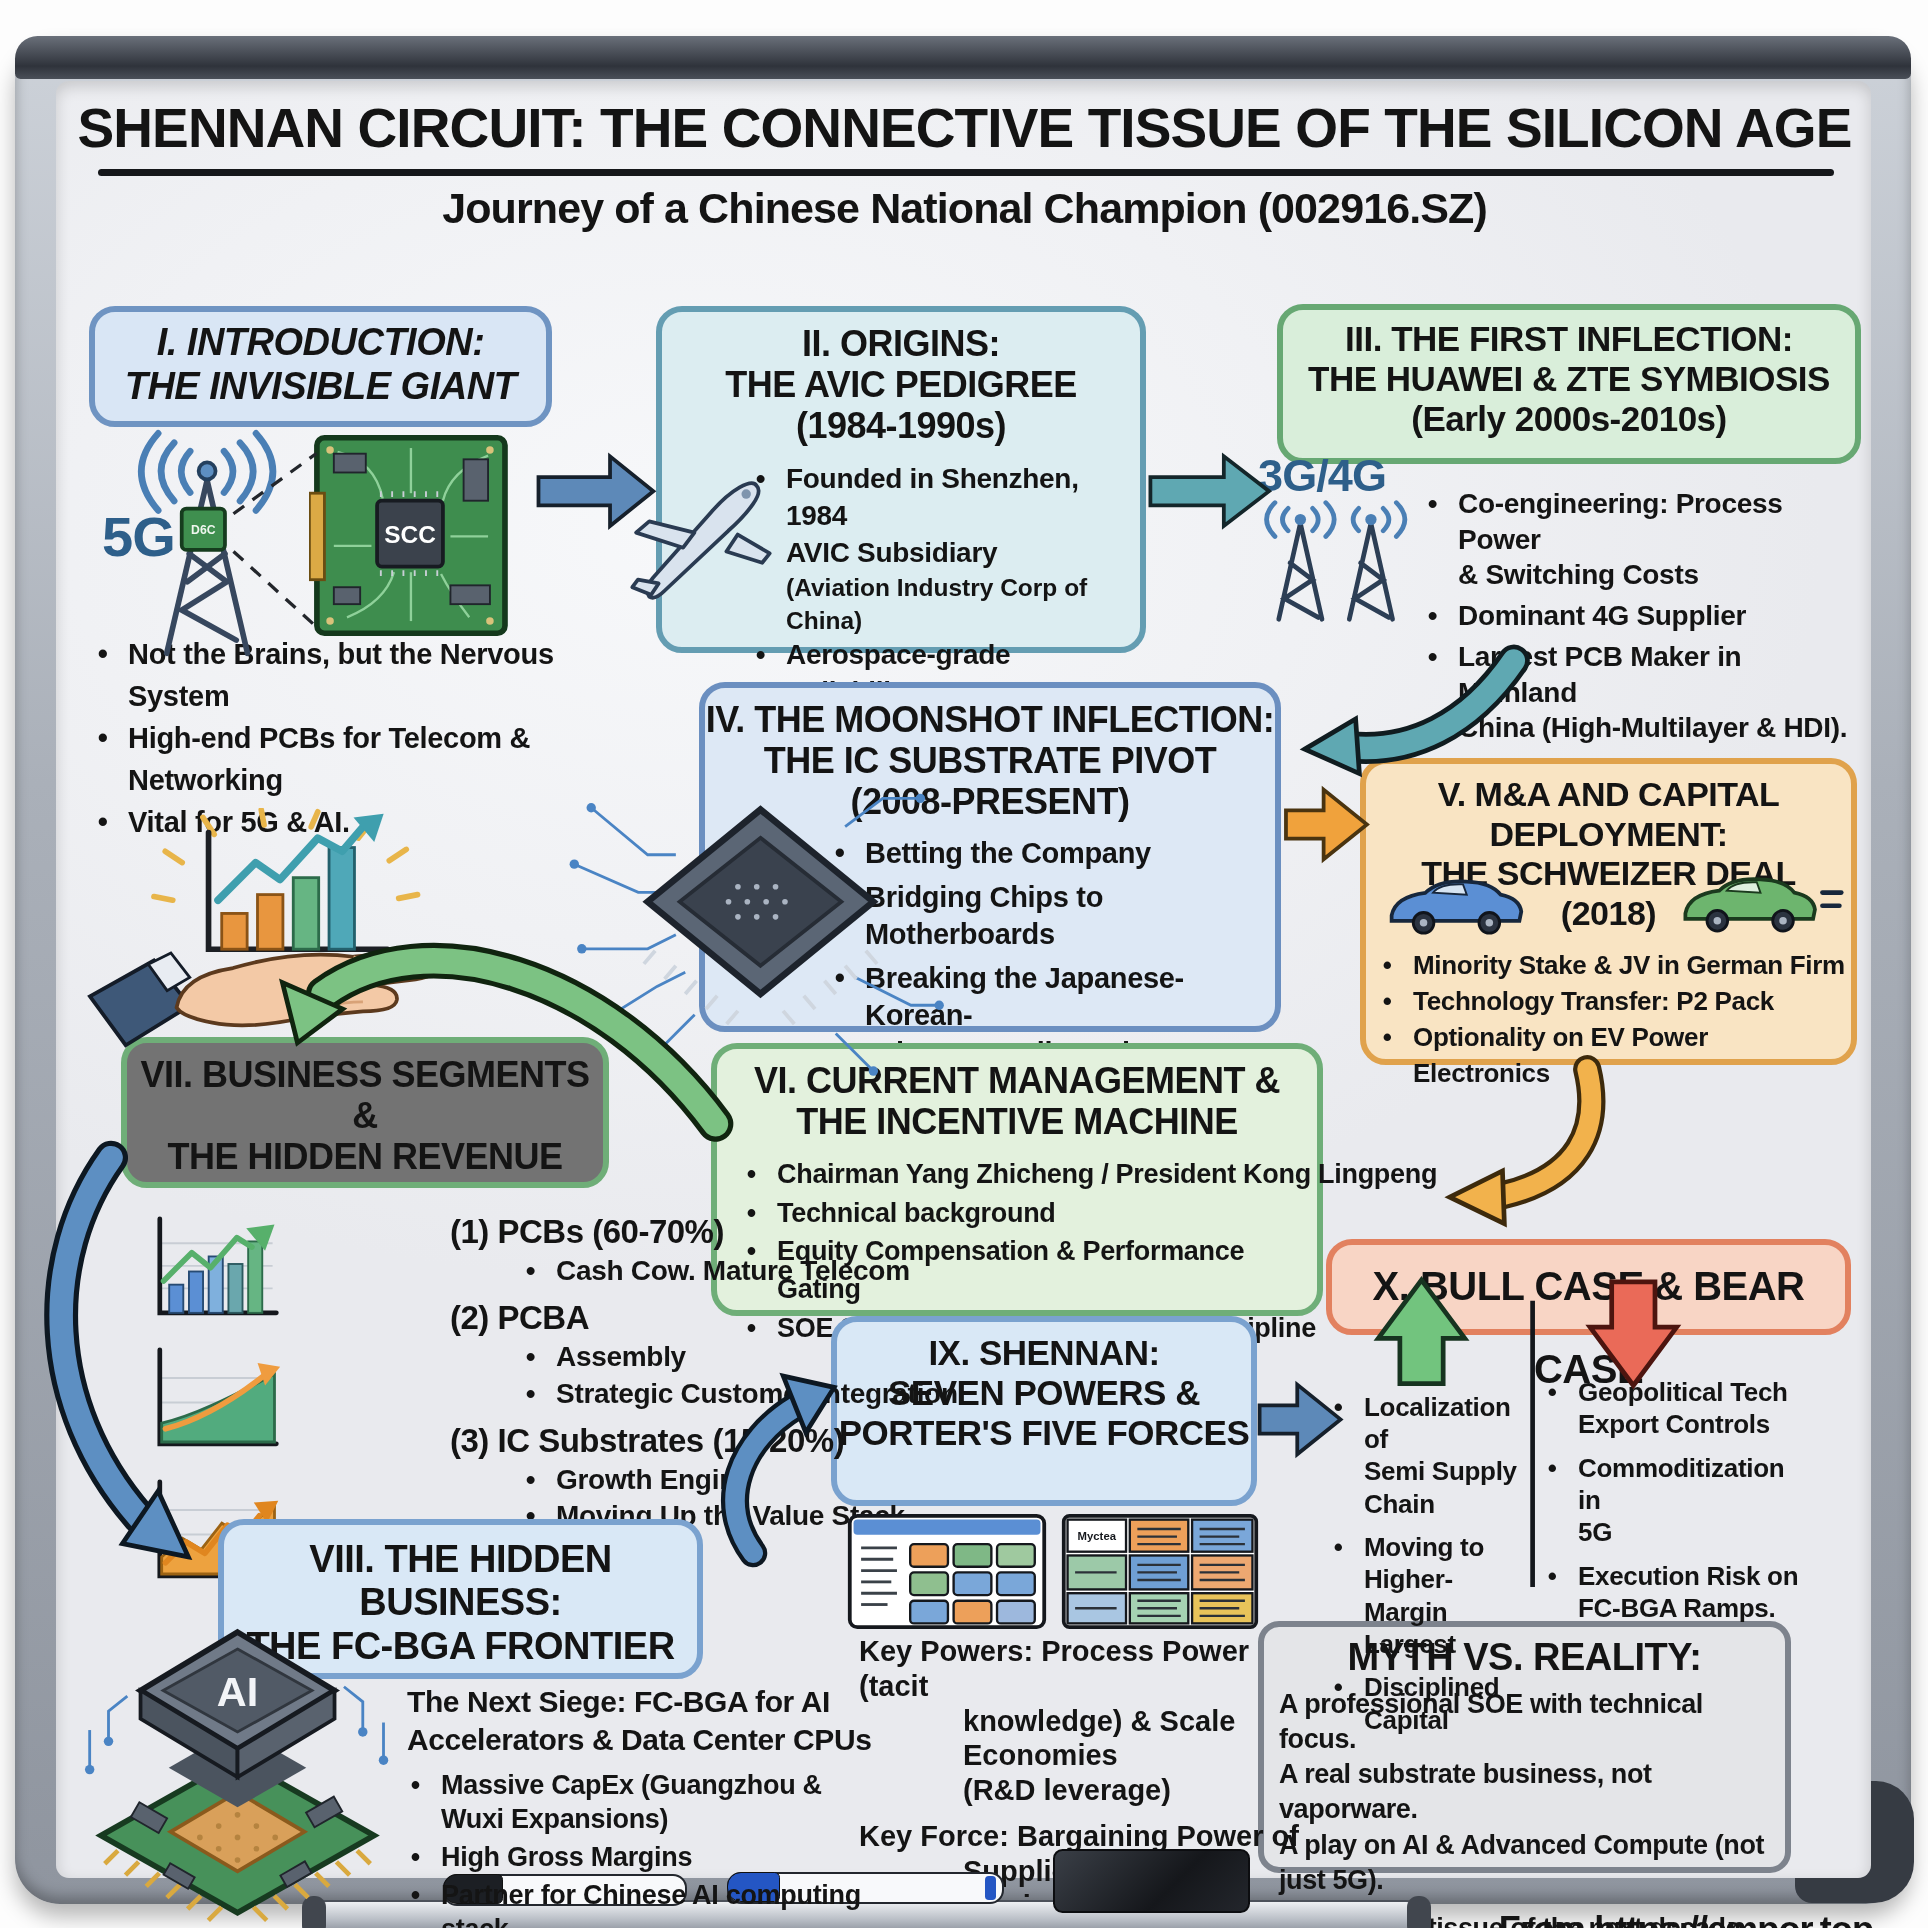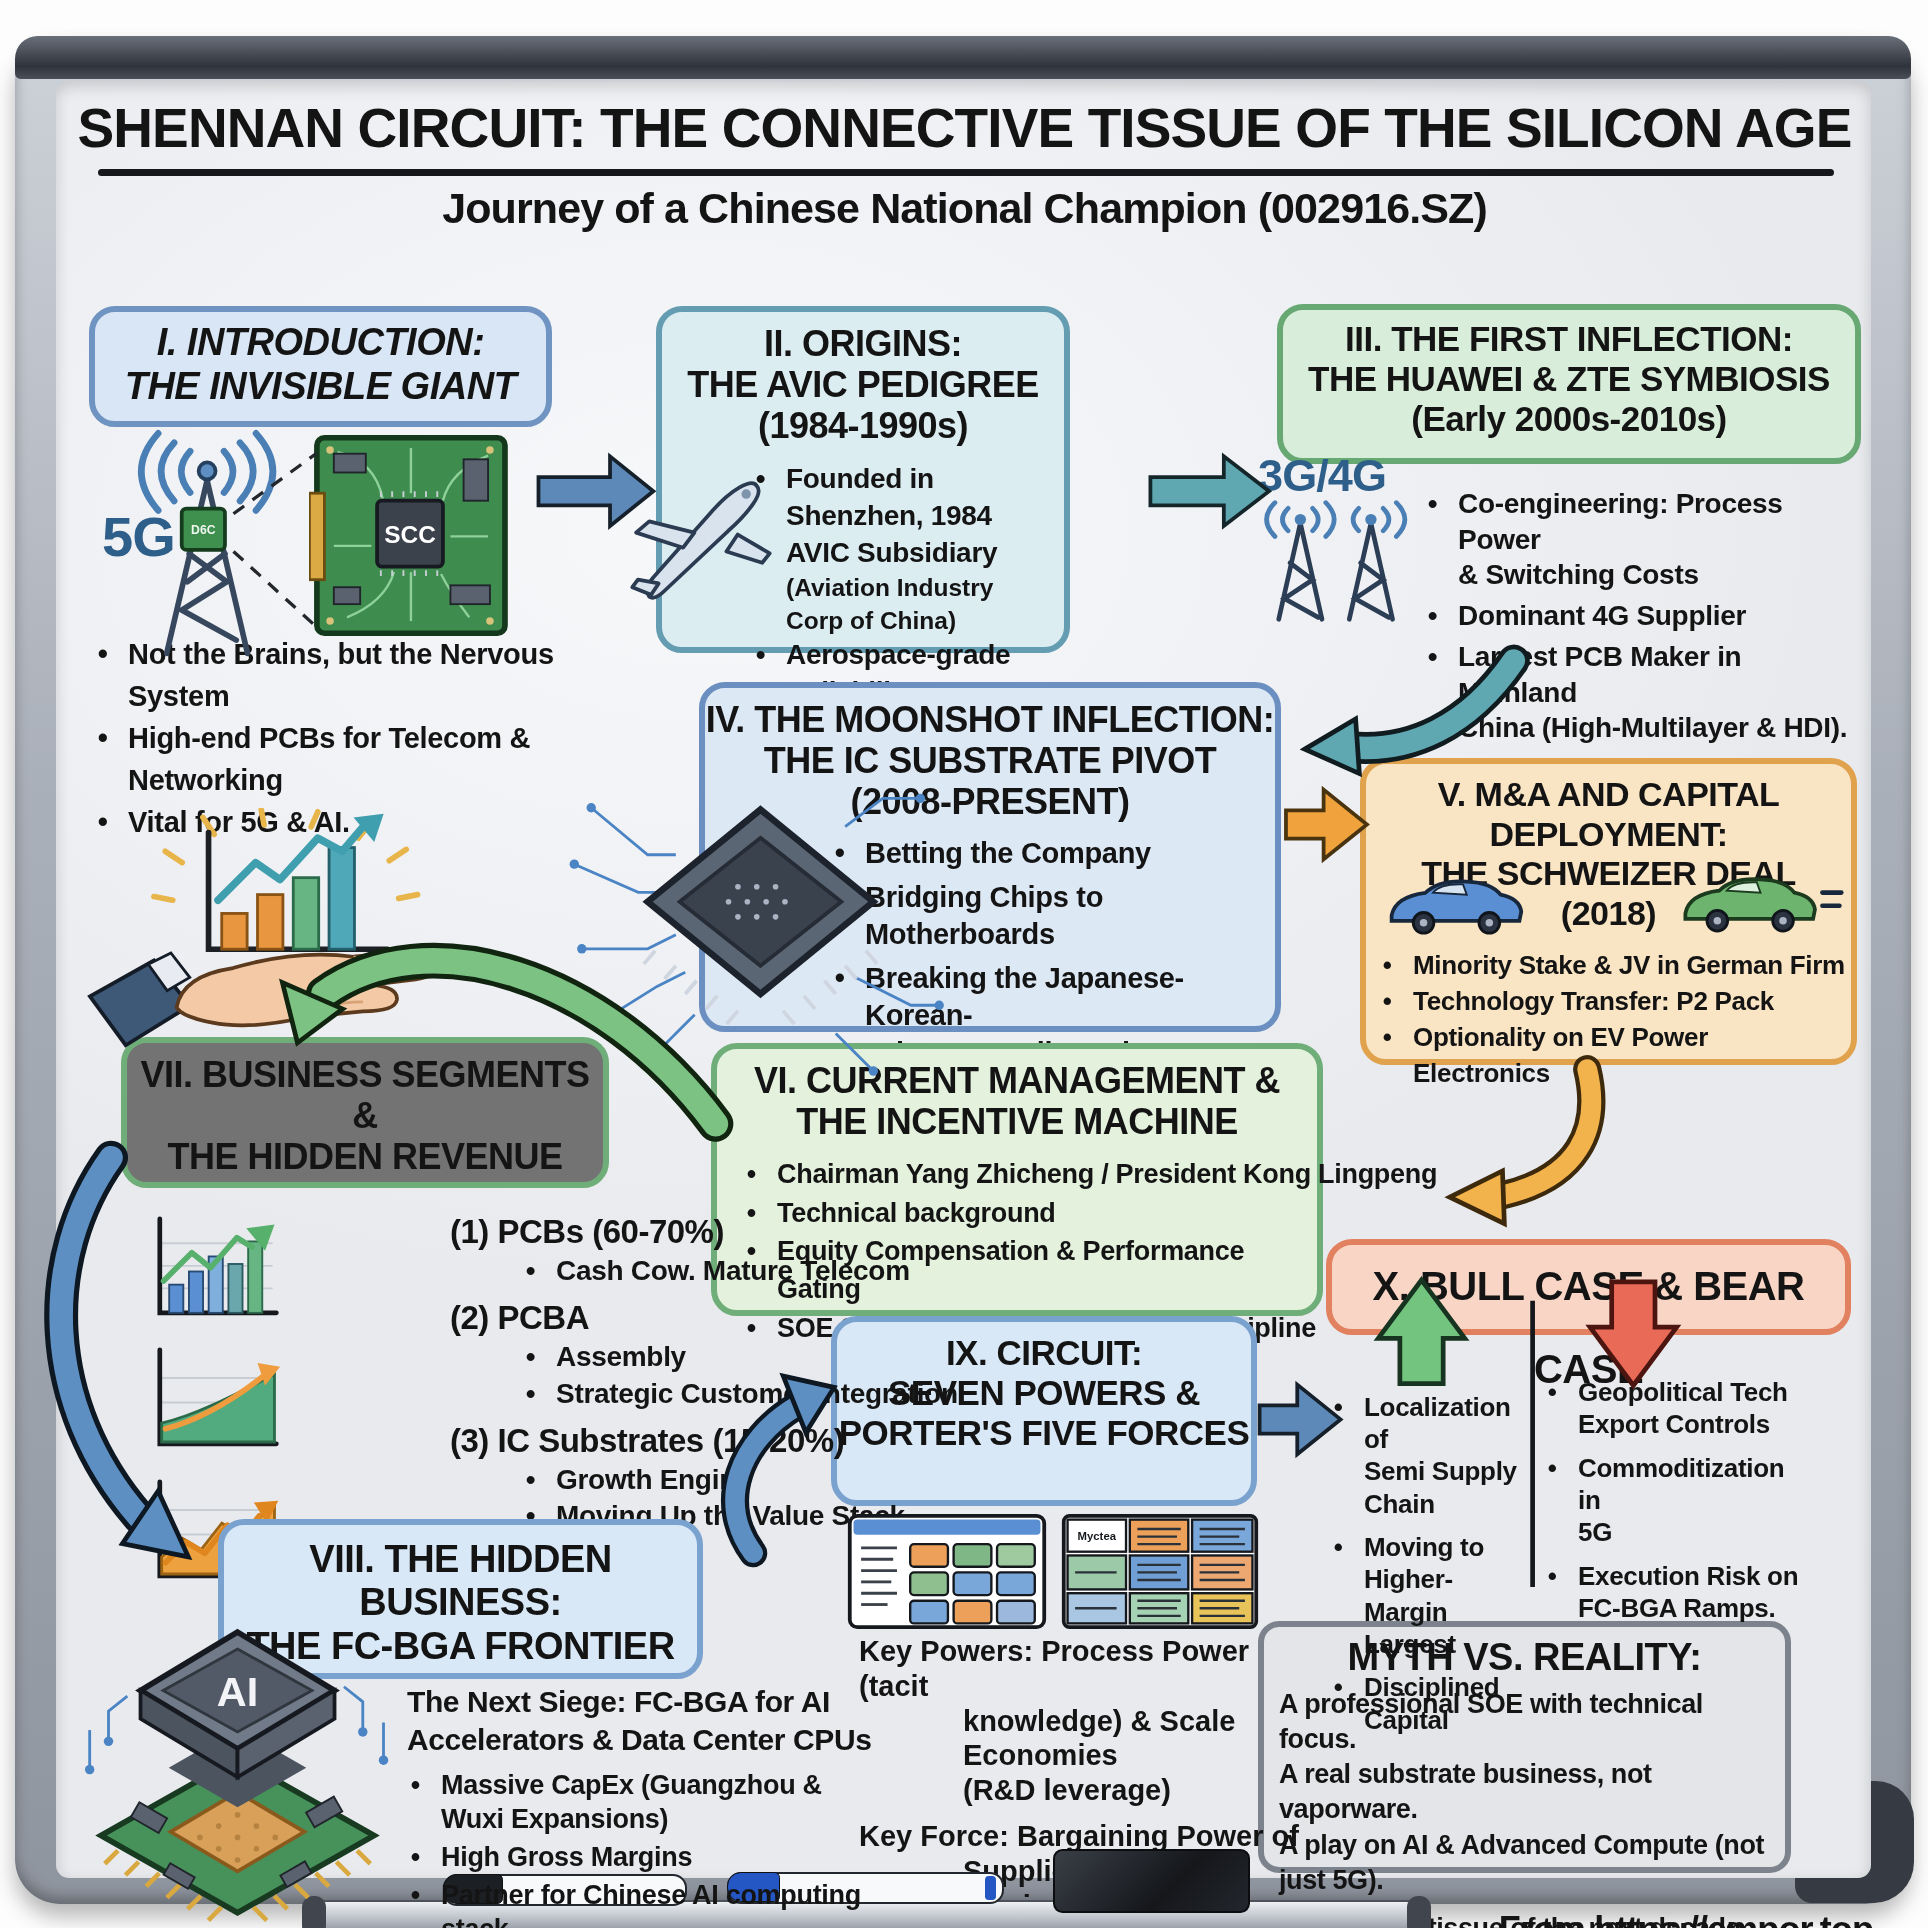--- a/index.html
+++ b/index.html
@@ -116,21 +116,21 @@
         <circle cx="22" cy="200" r="4"></circle>
         <circle cx="192" cy="200" r="4"></circle>
       </g>
   </svg>
   <div class="abs" style="left:94px;top:605px;width:565px;font-size:29px;line-height:1.45;z-index:12;">
     <div class="li">Not the Brains, but the Nervous System</div>
     <div class="li">High-end PCBs for Telecom &amp; Networking</div>
     <div class="li">Vital for 5G &amp; AI.</div>
   </div>
 
-  <div class="abs box" style="left:656px;top:278px;width:414px;height:347px;background:#dcedf1;border-color:#649db2;">
+  <div class="abs box" style="left:656px;top:278px;width:490px;height:347px;background:#dcedf1;border-color:#649db2;">
     <div class="bt" style="font-size:36px;margin-top:11.3px;">
       <span class="ln">II. ORIGINS:</span>
       <span class="ln">THE AVIC PEDIGREE</span>
       <span class="ln">(1984-1990s)</span>
     </div>
     <div style="text-align:left;margin:15px 9.4px 0 90px;font-size:28px;line-height:1.32;">
       <div class="li">Founded in Shenzhen, 1984</div>
       <div class="li">AVIC Subsidiary</div>
       <div class="b" style="padding-left:34px;font-size:24.5px;">(Aviation Industry Corp of China)</div>
       <div class="li">Aerospace-grade Reliability:</div>
@@ -436,21 +436,21 @@
         </div>
       <div class="li" style="margin-top:4.7px;">
         <span class="ln">Partner for Chinese AI computing</span>
           <span class="ln">stack.</span>
         </div>
     </div>
   </div>
 
   <div class="abs box" style="left:831px;top:1288px;width:426px;height:190px;background:#d9e8f6;border-color:#7aa2cf;">
     <div class="bt" style="font-size:35px;margin-top:11.3px;">
-      <span class="ln">IX. CIRCUIT:</span>
+      <span class="ln">IX. SHENNAN:</span>
       <span class="ln">SEVEN POWERS &amp;</span>
       <span class="ln">PORTER'S FIVE FORCES</span>
     </div>
   </div>
   <svg class="abs" style="left:846px;top:1484px;z-index:20;" width="202" height="119" viewBox="0 0 214 126">
     <rect x="4" y="4" width="206" height="118" rx="8" fill="#ffffff" stroke="#15181d" stroke-width="4"></rect>
     <rect x="8" y="8" width="198" height="16" rx="4" fill="#5b8fd4"></rect>
     <g stroke="#3a4148" stroke-width="3">
         <path d="M16 38 H54"></path>
         <path d="M16 50 H50"></path>

